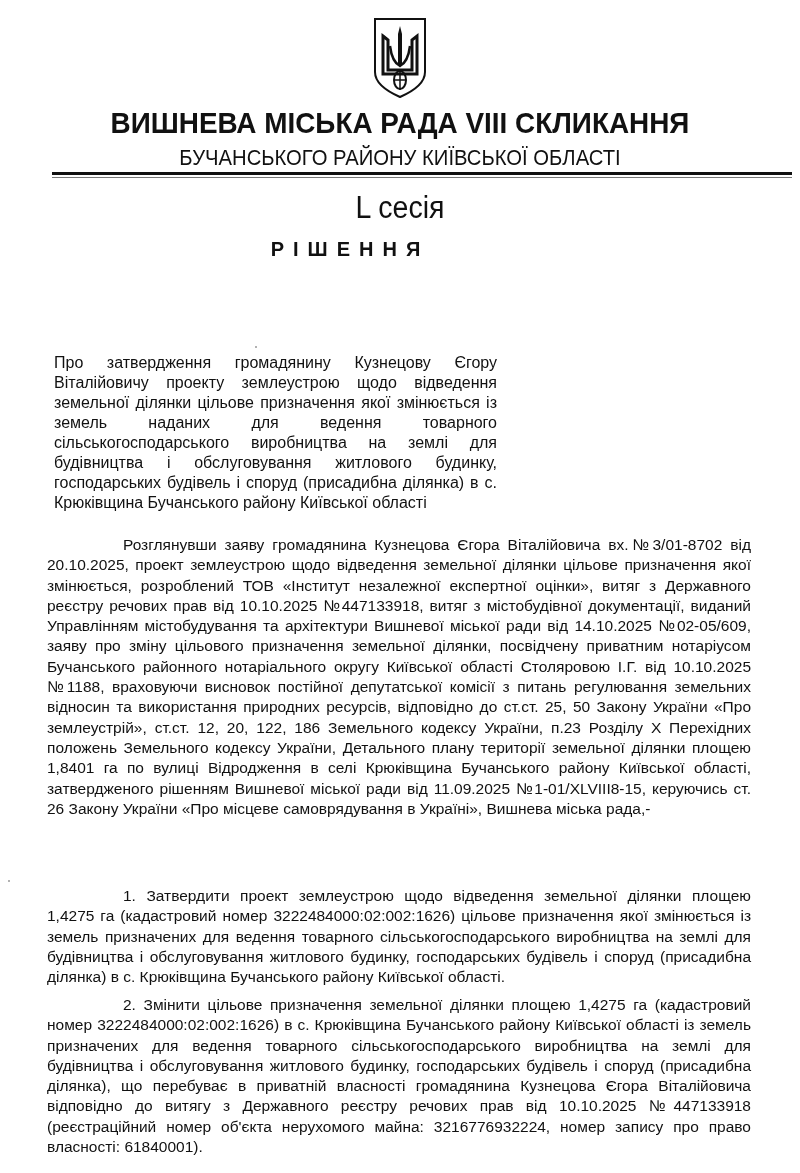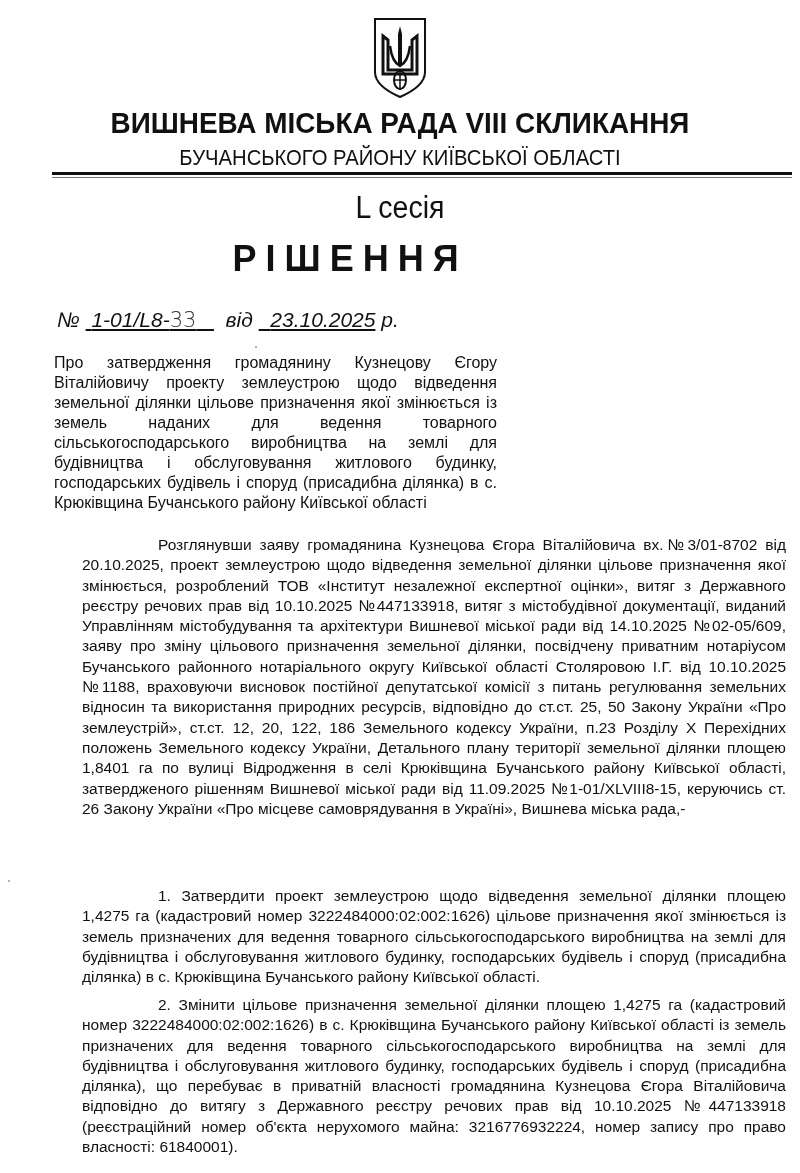--- a/index.html
+++ b/index.html
@@ -4,26 +4,26 @@
   <style>
     html, body { margin: 0; padding: 0; background: #ffffff; }
     body { width: 800px; height: 1173px; position: relative; overflow: hidden; color: #111; font-family: "Liberation Sans", sans-serif; }
     .page { position: absolute; left: 0; top: 0; width: 800px; height: 1173px; }
     .emblem { position: absolute; left: 372px; top: 16px; width: 56px; height: 84px; }
     .council-title { position: absolute; left: 0; width: 800px; top: 106px; text-align: center; font-weight: bold; font-size: 30px; letter-spacing: 0px; transform: scaleX(0.93); transform-origin: center; white-space: nowrap; }
     .district-title { position: absolute; left: 0; width: 800px; top: 145px; text-align: center; font-size: 22px; transform: scaleX(0.92); transform-origin: center; white-space: nowrap; }
     .header-rule { position: absolute; left: 52px; width: 740px; top: 172px; height: 0; border-top: 3px solid #111; }
     .header-rule-thin { position: absolute; left: 52px; width: 740px; top: 177px; height: 0; border-top: 1px solid #777; }
     .session { position: absolute; left: 0; width: 800px; top: 190px; text-align: center; font-size: 31px; transform: scaleX(0.92); white-space: nowrap; }
-    .decision-title { position: absolute; left: 0; width: 700px; top: 238px; text-align: center; font-weight: bold; font-size: 36px; letter-spacing: 9px; white-space: nowrap; }
+    .decision-title { position: absolute; left: 0; width: 700px; top: 238px; text-align: center; font-weight: bold; font-size: 20px; letter-spacing: 9px; white-space: nowrap; }
     .number-line { position: absolute; left: 57px; top: 308px; font-size: 21px; font-style: italic; white-space: nowrap; }
     .number-line .u { text-decoration: underline; }
     .number-line .hw { font-family: "DejaVu Sans", sans-serif; font-style: normal; font-weight: 300; color: #333; }
     .subject { position: absolute; left: 54px; top: 353px; width: 443px; font-size: 16px; line-height: 20px; text-align: justify; text-align-last: left; transform: scaleX(1); }
-    .body-text { position: absolute; left: 47px; width: 704px; font-size: 15.5px; line-height: 20.3px; text-align: justify; margin-left: 35px; }
+    .body-text { position: absolute; left: 47px; width: 704px; font-size: 15.5px; line-height: 20.3px; text-align: justify; }
     .preamble { top: 535px; }
     .indent { text-indent: 76px; }
     .resolved { position: absolute; left: 0; width: 800px; top: 852px; text-align: center; font-weight: bold; font-size: 19px; letter-spacing: 6px; white-space: nowrap; }
     .item1 { top: 886px; }
     .item2 { top: 995px; }
     .dot { position: absolute; width: 2px; height: 2px; background: #999; border-radius: 1px; }
   </style>
 </head>
 <body>
 
@@ -38,27 +38,20 @@
     <path d="M28 55 V74 M22 64 H34" stroke="#111" stroke-width="1.5"></path>
   </svg>
 
   <div class="council-title">ВИШНЕВА МІСЬКА РАДА VIII СКЛИКАННЯ</div>
   <div class="district-title">БУЧАНСЬКОГО РАЙОНУ КИЇВСЬКОЇ ОБЛАСТІ</div>
   <div class="header-rule"></div>
   <div class="header-rule-thin"></div>
   <div class="session">L сесія</div>
   <div class="decision-title">РІШЕННЯ</div>
 
-  <div class="number-line">
-    <span>№</span>
-    <span class="u">&nbsp;<span>1-01/L8-</span><span class="hw">33</span>&nbsp;&nbsp;&nbsp;</span>
-    &nbsp;<span>від</span>
-    <span class="u">&nbsp;&nbsp;<span>23.10.2025</span></span>
-    <span>р.</span>
-  </div>
 
   <div class="dot" style="left:255px; top:346px;"></div>
   <div class="dot" style="left:8px; top:880px;"></div>
 
   <div class="subject">Про затвердження громадянину Кузнецову Єгору Віталійовичу проекту землеустрою щодо відведення земельної ділянки цільове призначення якої змінюється із земель наданих для ведення товарного сільськогосподарського виробництва на землі для будівництва і обслуговування житлового будинку, господарських будівель і споруд (присадибна ділянка) в с. Крюківщина Бучанського району Київської області</div>
 
   <div class="body-text preamble indent">Розглянувши заяву громадянина Кузнецова Єгора Віталійовича вх.№3/01-8702 від 20.10.2025, проект землеустрою щодо відведення земельної ділянки цільове призначення якої змінюється, розроблений ТОВ «Інститут незалежної експертної оцінки», витяг з Державного реєстру речових прав від 10.10.2025 №447133918, витяг з містобудівної документації, виданий Управлінням містобудування та архітектури Вишневої міської ради від 14.10.2025 №02-05/609, заяву про зміну цільового призначення земельної ділянки, посвідчену приватним нотаріусом Бучанського районного нотаріального округу Київської області Столяровою І.Г. від 10.10.2025 №1188, враховуючи висновок постійної депутатської комісії з питань регулювання земельних відносин та використання природних ресурсів, відповідно до ст.ст. 25, 50 Закону України «Про землеустрій», ст.ст. 12, 20, 122, 186 Земельного кодексу України, п.23 Розділу X Перехідних положень Земельного кодексу України, Детального плану території земельної ділянки площею 1,8401 га по вулиці Відродження в селі Крюківщина Бучанського району Київської області, затвердженого рішенням Вишневої міської ради від 11.09.2025 №1-01/XLVIII8-15, керуючись ст. 26 Закону України «Про місцеве самоврядування в Україні», Вишнева міська рада,-</div>
 
 
   <div class="body-text item1 indent">1. Затвердити проект землеустрою щодо відведення земельної ділянки площею 1,4275 га (кадастровий номер 3222484000:02:002:1626) цільове призначення якої змінюється із земель призначених для ведення товарного сільськогосподарського виробництва на землі для будівництва і обслуговування житлового будинку, господарських будівель і споруд (присадибна ділянка) в с. Крюківщина Бучанського району Київської області.</div>

